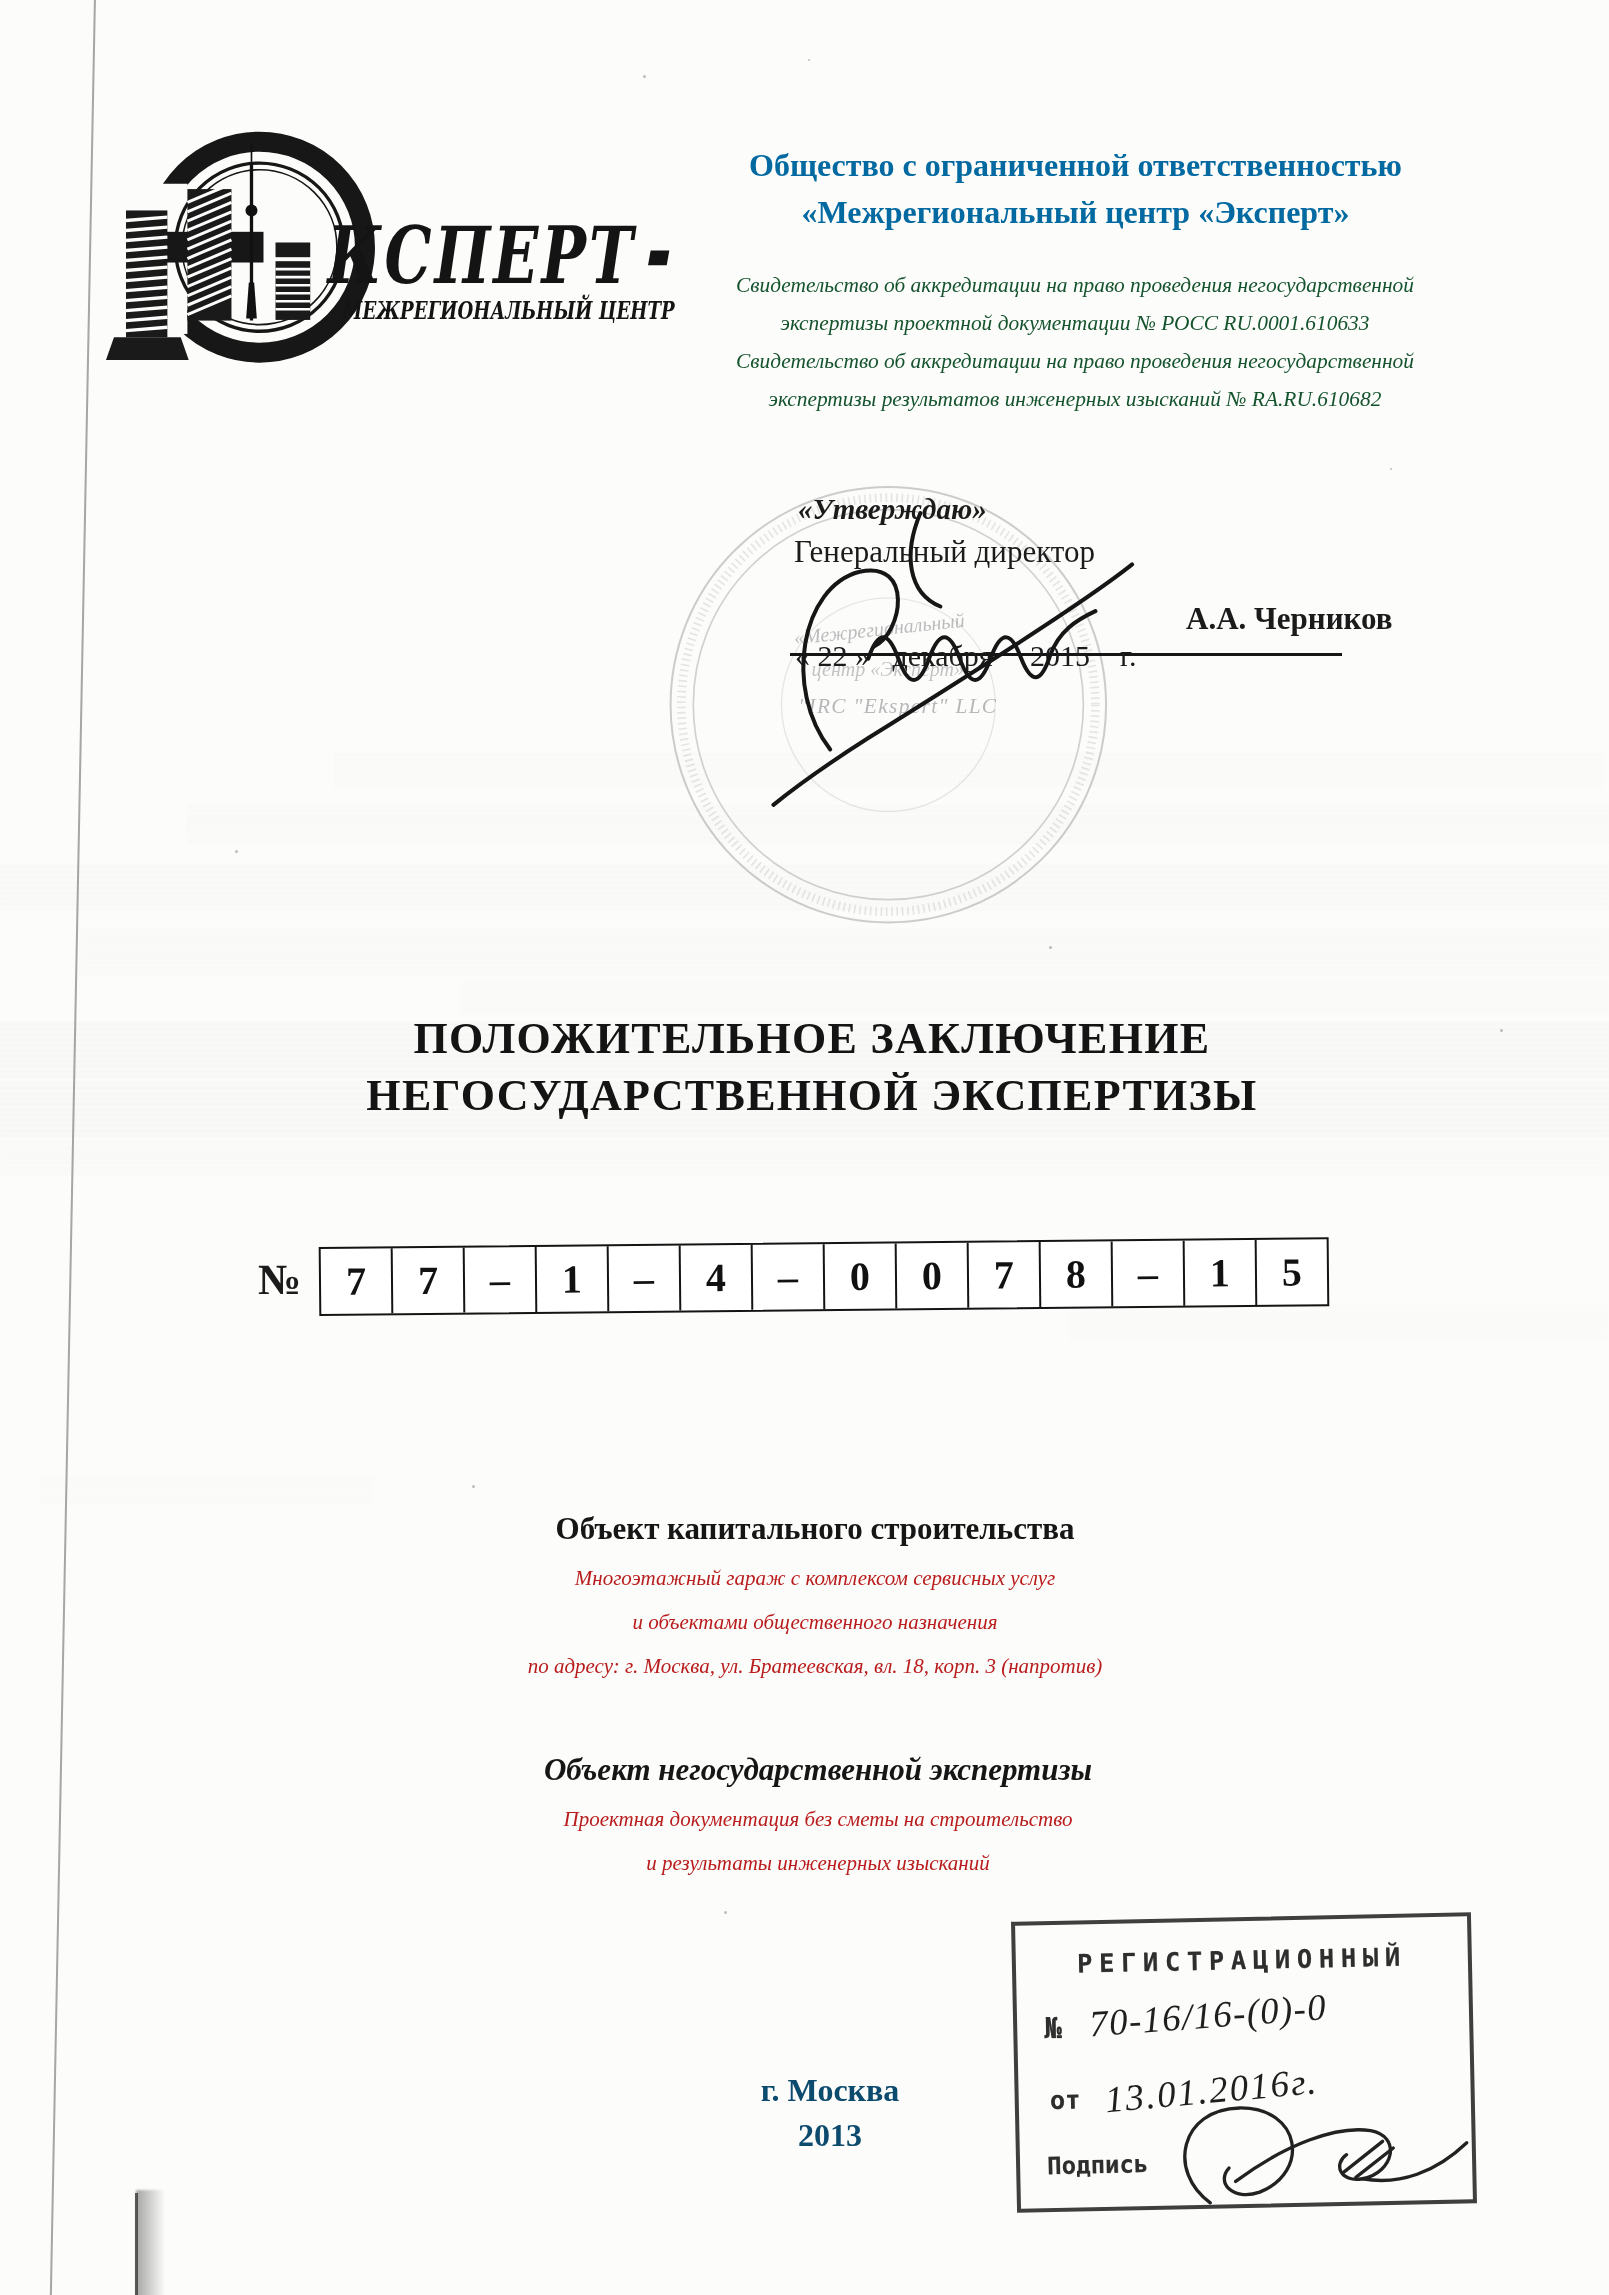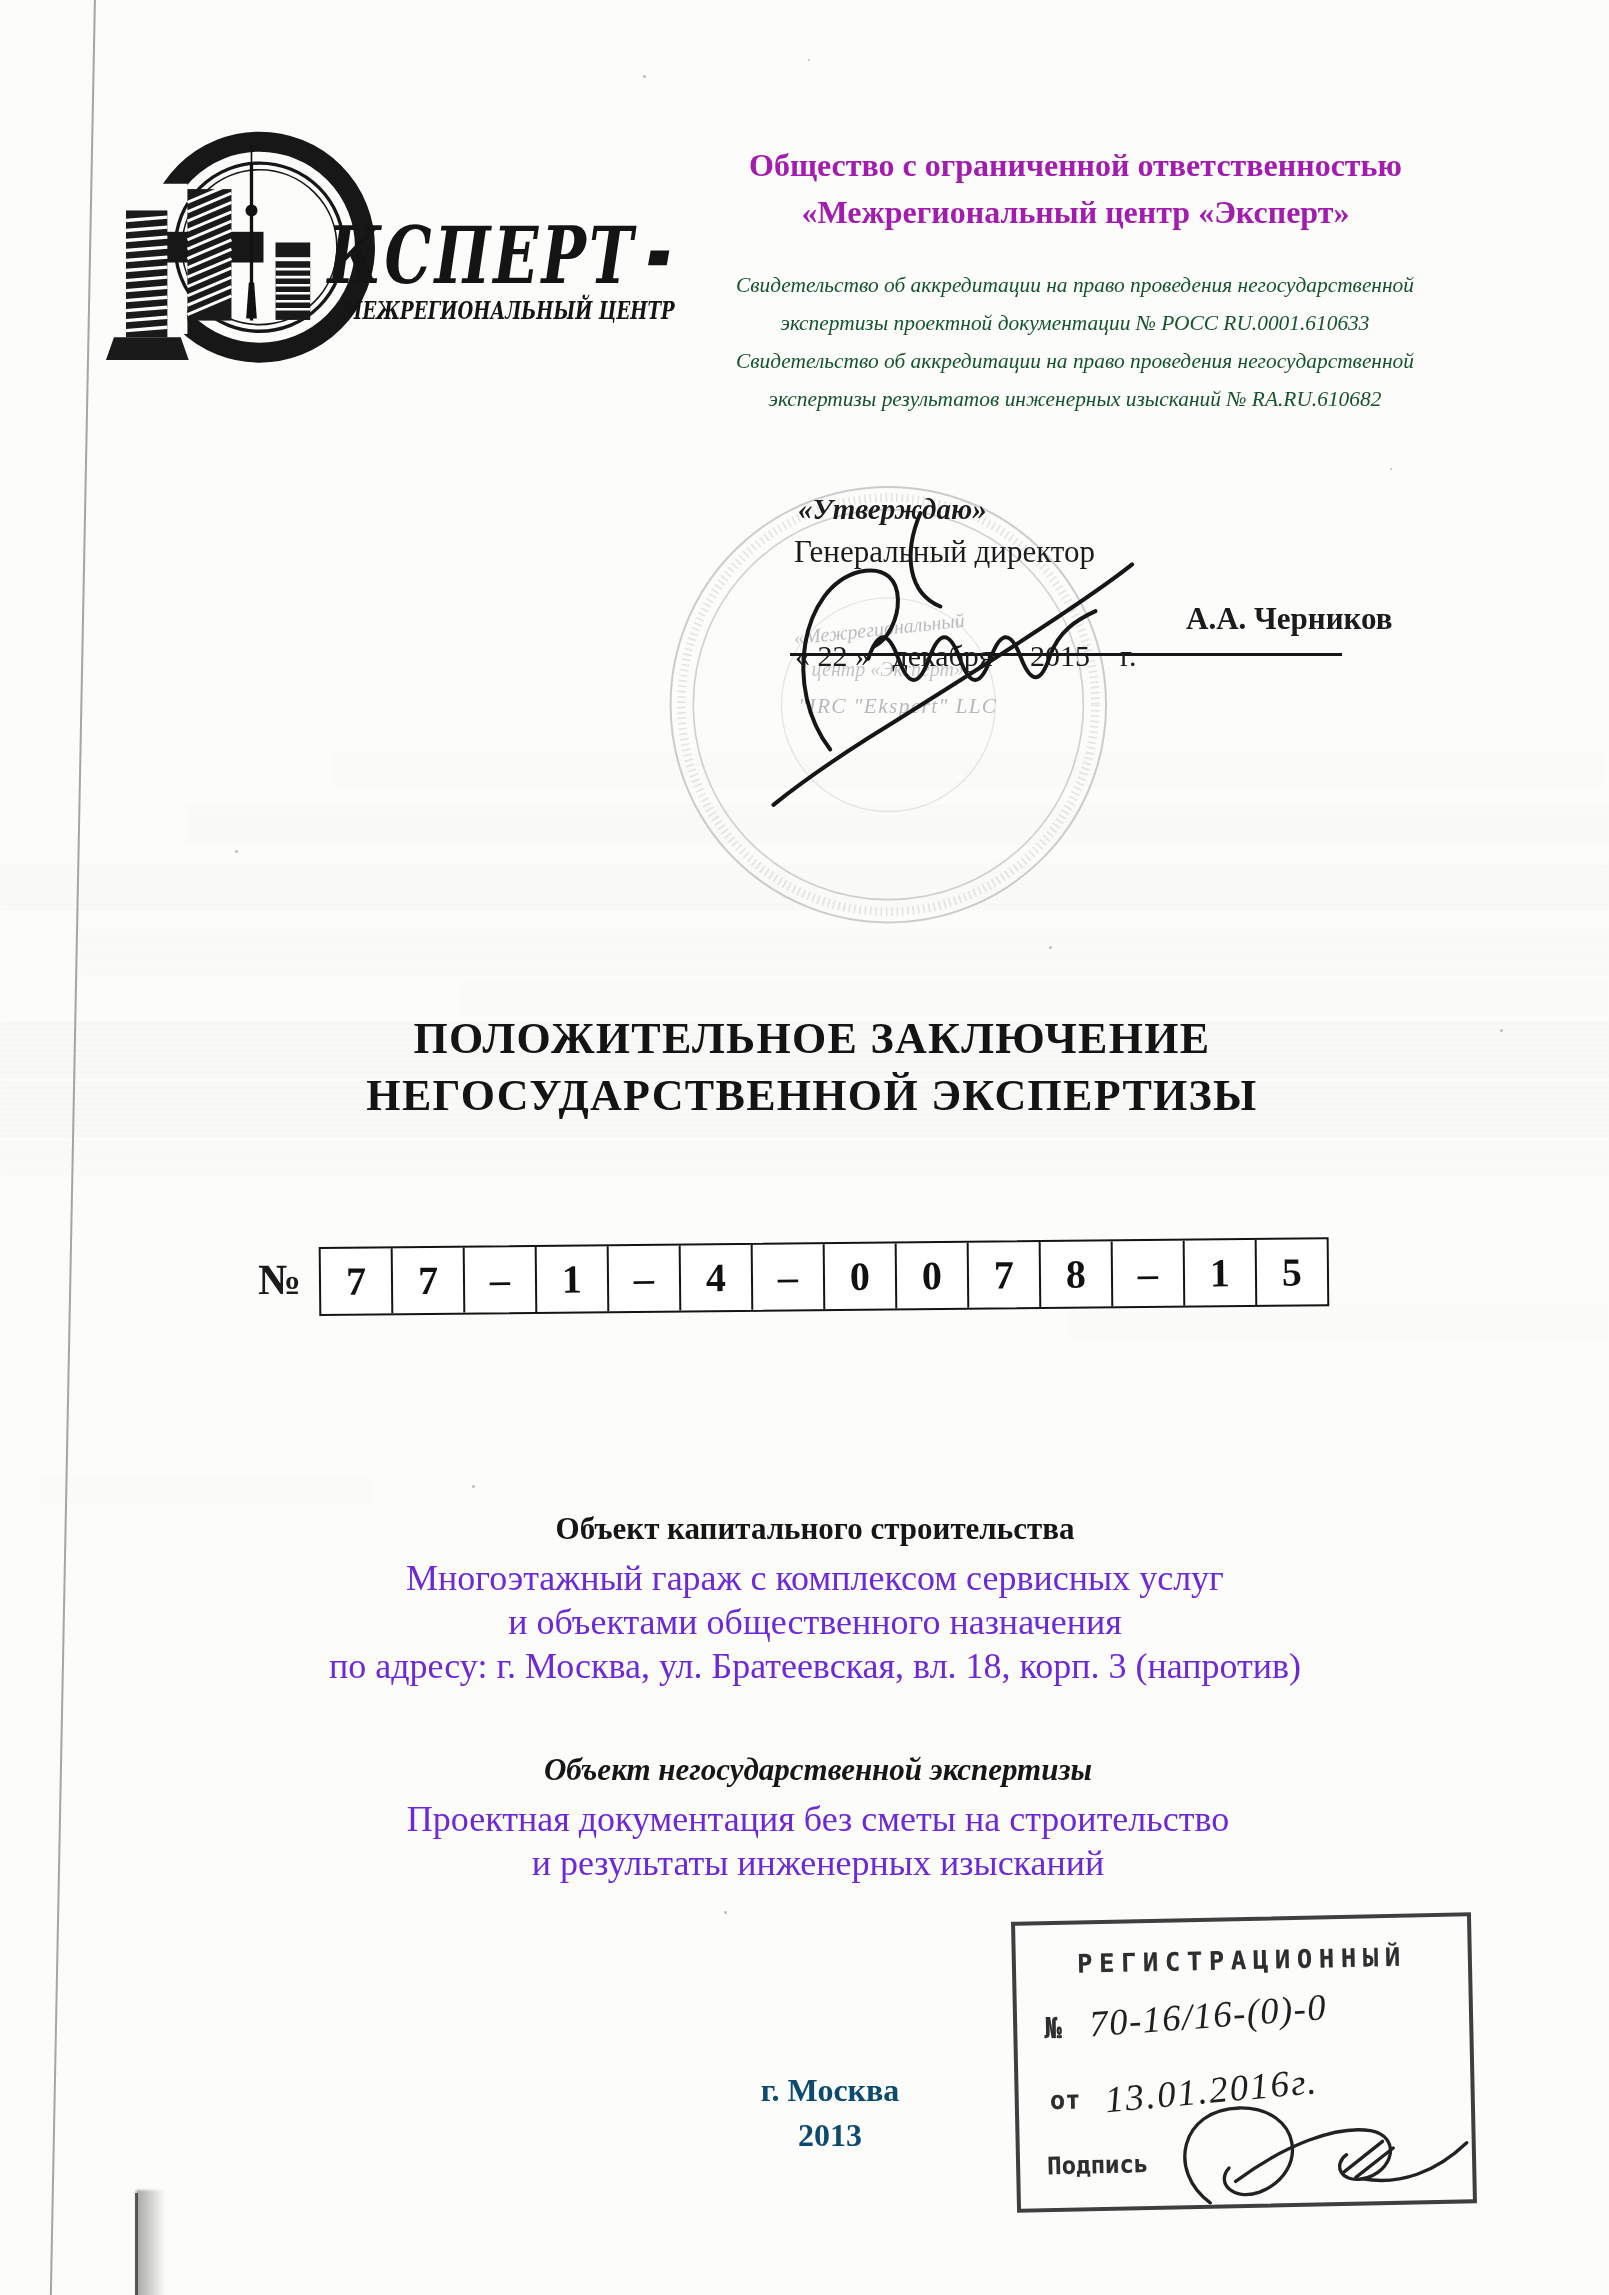--- a/index.html
+++ b/index.html
@@ -17,21 +17,21 @@
     background:linear-gradient(to right,rgba(80,80,80,.5),rgba(150,150,150,0));filter:blur(1.3px);}
   .edge-dark{position:absolute;left:135px;top:2193px;width:3.3px;height:104px;
     background:rgba(55,55,55,.8);filter:blur(0.3px);}
   .band{position:absolute;filter:blur(1.1px);pointer-events:none;
     background-image:
       repeating-linear-gradient(90deg,rgba(110,110,110,.55) 0 1.3px,transparent 1.3px 4px),
       repeating-linear-gradient(0deg,rgba(130,130,130,.4) 0 2px,transparent 2px 5.3px);}
   .speck{position:absolute;width:3.3px;height:3.3px;border-radius:50%;background:#8a8a8a;opacity:.55;}
   
   .company{left:668px;top:142px;width:815px;text-align:center;
-    font-weight:bold;font-size:32px;line-height:47px;color:#a21caf;}
+    font-weight:bold;font-size:32px;line-height:47px;color:#0369a1;}
   .accred{left:649px;top:266px;width:852px;text-align:center;
     font-style:italic;font-size:21.4px;line-height:38px;color:#14532d;}
   
   .approve-label{left:798px;top:493px;font-weight:bold;font-style:italic;font-size:29px;}
   .director{left:794px;top:534px;font-size:31px;}
   .sig-line{left:790px;top:653px;width:552px;height:2.7px;background:#161616;}
   .director-name{left:1186px;top:601px;font-weight:bold;font-size:31px;}
   .approve-date{left:795px;top:639px;font-size:30px;white-space:pre;text-align:center;}
   
   .main-title{left:812px;top:1010px;transform:translateX(-50%);width:1136px;text-align:center;
@@ -40,21 +40,21 @@
   .num-label{left:258px;top:1255px;font-size:43px;font-weight:bold;}
   .num-table{left:319px;top:1247px;display:flex;border:2.7px solid #141414;background:#fff;
     transform:rotate(-0.55deg);transform-origin:left center;}
   .num-cell{width:70px;height:65px;border-left:2px solid #141414;display:flex;
     align-items:center;justify-content:center;font-size:40px;font-weight:bold;color:#111;}
   .num-cell:first-child{border-left:none;}
   
   .obj{transform:translateX(-50%);text-align:center;width:1069px;}
   .obj .h{font-weight:bold;font-size:31px;margin-bottom:9.4px;color:#161616;}
   .obj .h.it{font-style:italic;font-family:Liberation Serif, serif;}
-  .obj .l{font-size:36px;line-height:44px;color:#6d28d9;}
+  .obj .l{font-style:italic;font-size:21px;line-height:44px;color:#b91c1c;}
   
   .reg-stamp{left:1014px;top:1917px;width:452px;height:283px;border:4px solid #3f3f3f;
     transform:rotate(-1.2deg);}
   .stampfont{font-family:"DejaVu Sans Mono","Liberation Mono",monospace;font-weight:bold;color:#2e2e2e;
     text-shadow:0.3px 0.3px 0 rgba(70,70,70,.55);}
   .reg-title{position:absolute;top:24px;left:0;right:0;text-align:center;font-size:25.4px;letter-spacing:6.7px;}
   .reg-no{position:absolute;left:27px;top:86px;font-size:29px;}
   .reg-no-val{position:absolute;left:72px;top:72px;font-size:37px;font-style:italic;letter-spacing:1.3px;
     transform:rotate(-3deg);color:#1f1f1f;}
   .reg-ot{position:absolute;left:31px;top:160px;font-size:25.4px;}

